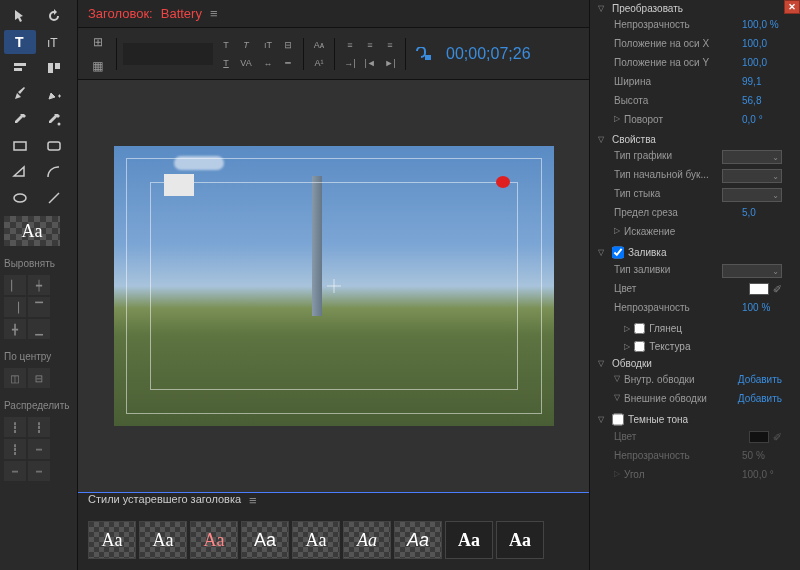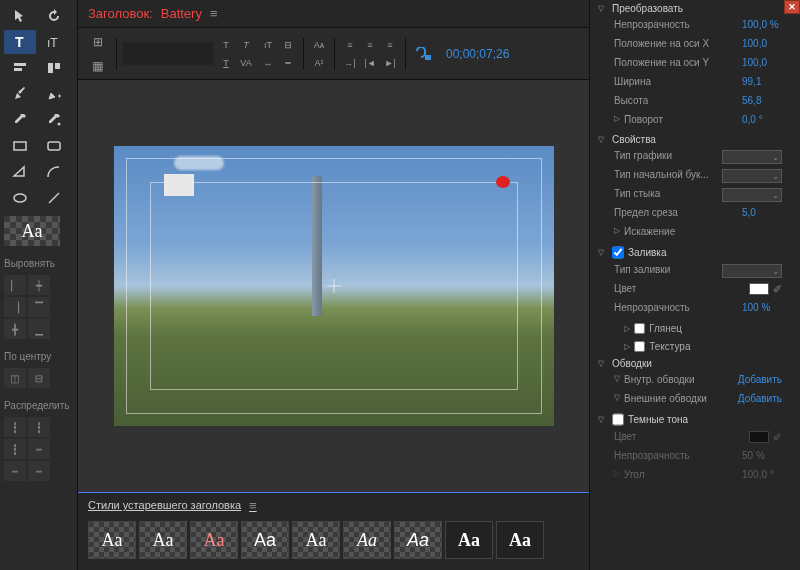--- a/index.html
+++ b/index.html
@@ -22,34 +22,34 @@
 .center-col { flex: 1; display: flex; flex-direction: column; background: #232323; border-right: 1px solid #111; }
 .hdr-bar { height: 28px; display: flex; align-items: center; padding: 0 10px; background: #262626; border-bottom: 1px solid #111; gap: 8px; }
 .hdr-title { font-size: 13px; color: #ef4444; }
 .hdr-menu { color: #888; font-size: 13px; cursor: pointer; }
 .toolbar2 { height: 52px; background: #2a2a2a; border-bottom: 1px solid #111; display: flex; align-items: center; padding: 0 8px; gap: 4px; }
 .tb-icon { width: 24px; height: 22px; display: flex; align-items: center; justify-content: center; color: #999; font-size: 12px; }
 .tb-sep { width: 1px; height: 32px; background: #111; margin: 0 2px; }
 .tb-group { display: flex; flex-direction: column; gap: 2px; }
 .tb-row { display: flex; gap: 2px; }
 .tb-mini { width: 18px; height: 16px; display: flex; align-items: center; justify-content: center; color: #999; font-size: 9px; }
-.timecode { color: #3a8dde; font-size: 12px; margin-left: 6px; }
+.timecode { color: #3a8dde; font-size: 16px; margin-left: 6px; }
 .canvas-area { flex: 1; background: #323232; display: flex; align-items: center; justify-content: center; padding: 24px; }
 .canvas { width: 440px; height: 280px; position: relative; background: linear-gradient(to bottom, #5a8bc4 0%, #7ba5d4 35%, #a8c3dc 50%, #7a9055 58%, #5d7340 68%, #4a5e35 100%); overflow: hidden; }
 .canvas:before { content: ""; position: absolute; left: 45%; top: 30px; width: 10px; height: 140px; background: linear-gradient(to right, #8899aa, #667788); }
 .safe-outer { position: absolute; inset: 12px; border: 1px solid rgba(255,255,255,0.5); }
 .safe-inner { position: absolute; inset: 36px; border: 1px solid rgba(255,255,255,0.5); }
 .cross-h { position: absolute; left: 50%; top: 50%; width: 14px; height: 1px; background: rgba(255,255,255,0.6); transform: translate(-50%,-50%); }
 .cross-v { position: absolute; left: 50%; top: 50%; height: 14px; width: 1px; background: rgba(255,255,255,0.6); transform: translate(-50%,-50%); }
 .logo-box { position: absolute; left: 50px; top: 28px; width: 30px; height: 22px; background: #e8e8e8; }
 .red-dot { position: absolute; right: 44px; top: 30px; width: 14px; height: 12px; background: #e02020; border-radius: 50%; }
 .clouds { position: absolute; top: 10px; left: 60px; width: 50px; height: 14px; background: rgba(255,255,255,0.55); border-radius: 20px; filter: blur(1px); }
 
 .styles-panel { height: 78px; background: #262626; border-top: 1px solid #4a7eff; }
-.styles-hdr { height: 24px; display: flex; align-items: center; padding: 0 10px; font-size: 11px; color: #ccc; gap: 8px; text-decoration: underline; }
+.styles-hdr { height: 24px; display: flex; padding: 0 10px; font-size: 11px; color: #ccc; gap: 8px; }
 .styles-row { display: flex; gap: 3px; padding: 4px 10px; overflow: hidden; }
 .style-sw { width: 48px; height: 38px; background: repeating-conic-gradient(#555 0 25%, #3a3a3a 0 50%) 0 0/10px 10px; display: flex; align-items: center; justify-content: center; color: #fff; font-size: 18px; border: 1px solid #444; font-family: serif; }
 .style-sw.it { font-style: italic; }
 .style-sw.bold { font-weight: bold; }
 
 
 .props-col { width: 210px; background: #262626; overflow-y: auto; font-size: 10px; }
 .props-hdr { height: 28px; display: flex; align-items: center; padding: 0 10px; font-size: 11px; color: #ccc; gap: 8px; border-bottom: 1px solid #111; }
 .grp-hdr { display: flex; align-items: center; padding: 3px 8px; color: #ccc; font-size: 10px; gap: 4px; }
 .grp-hdr .chev { width: 10px; color: #888; font-size: 8px; }

